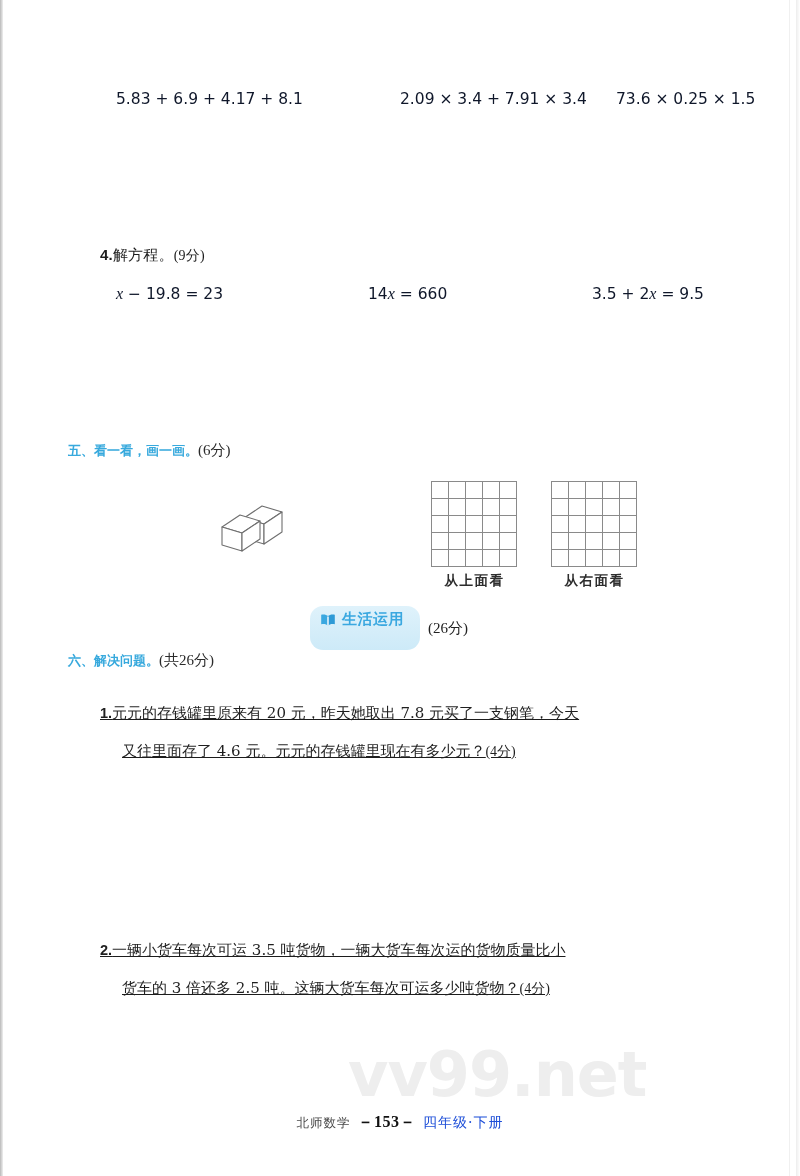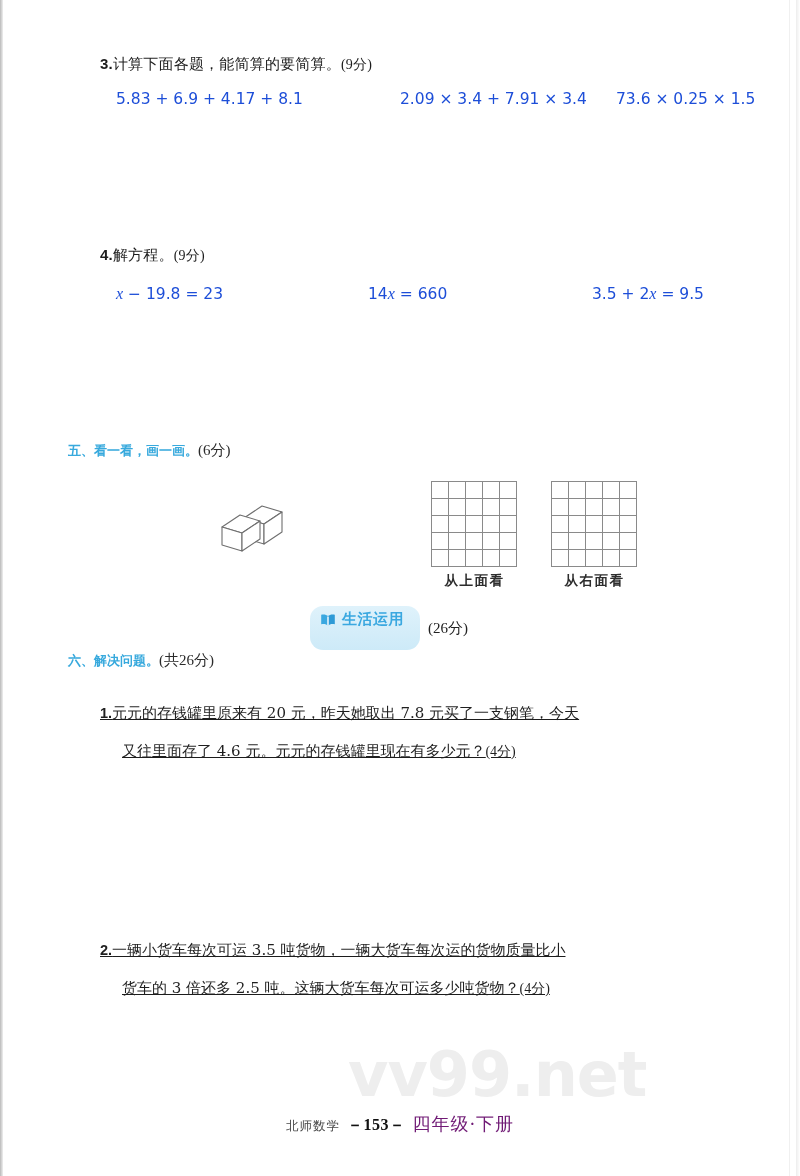--- a/index.html
+++ b/index.html
@@ -58,21 +58,21 @@
 
   .expr-row {
     position: absolute;
     width: 800px;
     height: 24px;
   }
   .expr {
     position: absolute;
     font-family: "DejaVu Sans", sans-serif;
     font-size: 15.5px;
-    color: #1d4ed8;
+    color: #0f172a;
     white-space: nowrap;
   }
   .expr .it {
     font-family: "Liberation Serif", serif;
     font-style: italic;
     font-size: 16px;
   }
 
   
   .sec-head {
@@ -210,37 +210,34 @@
   .footer .pg {
     font-family: "Liberation Serif", serif;
     font-weight: bold;
     font-size: 16px;
     color: #111;
     margin: 0 7px;
     letter-spacing: 0.5px;
   }
   .footer .grade {
     font-family: "DejaVu Serif", serif;
-    font-size: 18px;
-    color: #701a75;
+    font-size: 14px;
+    color: #1d4ed8;
     letter-spacing: 1px;
   }
 </style>
 </head>
 <body>
 
 <div class="page">
 
   <div class="edge-left"></div>
   <div class="edge-right"></div>
   <div class="edge-right2"></div>
 
-  <div class="q-head" style="left:100px; top:55px;">
-    <span class="num">3.</span><span class="cn">计算下面各题，能简算的要简算。</span><span class="score">(9分)</span>
-  </div>
 
   <div class="expr-row" style="top:90px;">
     <span class="expr" style="left:116px;">5.83 + 6.9 + 4.17 + 8.1</span>
     <span class="expr" style="left:400px;">2.09 × 3.4 + 7.91 × 3.4</span>
     <span class="expr" style="left:616px;">73.6 × 0.25 × 1.5</span>
   </div>
 
   <div class="q-head" style="left:100px; top:246px;">
     <span class="num">4.</span><span class="cn">解方程。</span><span class="score">(9分)</span>
   </div>

